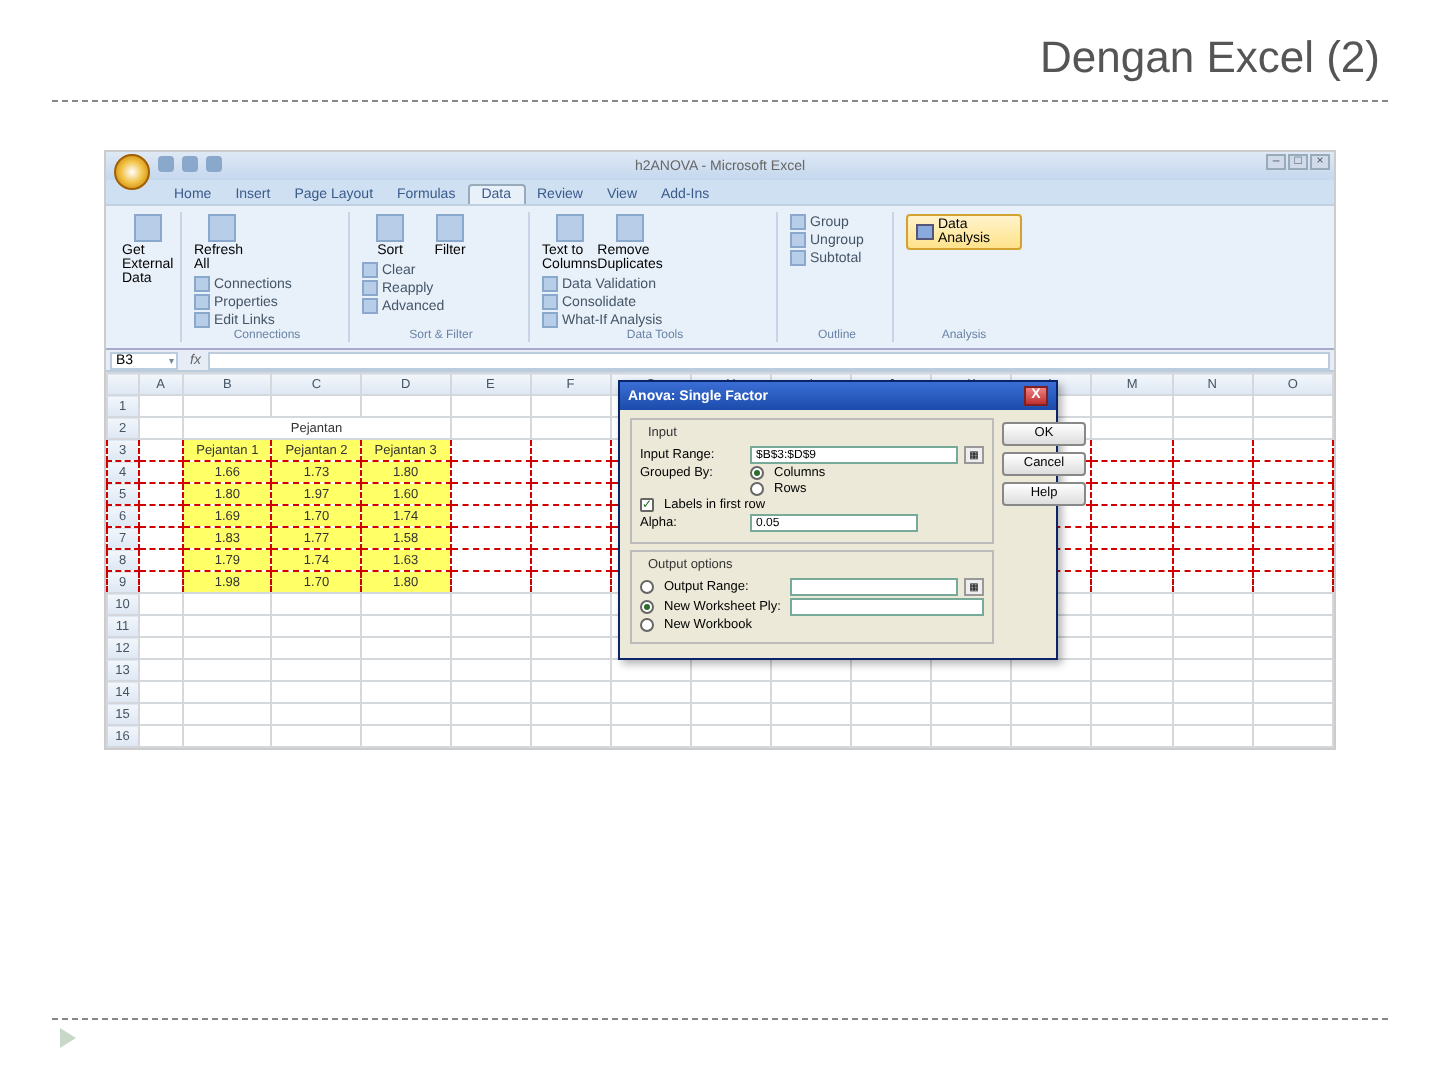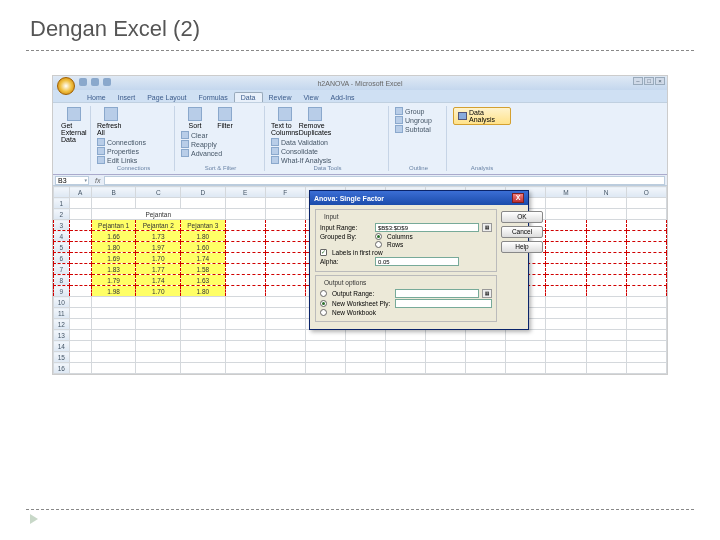--- a/index.html
+++ b/index.html
@@ -1,17 +1,17 @@
 <!DOCTYPE html>
 <html><head>
 <meta charset="utf-8">
 <style>
   * { box-sizing: border-box; margin: 0; padding: 0; font-family: Tahoma, Arial, sans-serif; }
   body { background: #fff; width: 720px; height: 540px; position: relative; }
-  .slide-title { font-size: 22px; color: #555; padding: 16px 30px 8px; }
+  .slide-title { font-size: 22px; color: #555; padding: 16px 30px 8px; text-align: right; }
   .rule { border-top: 1px dashed #888; margin: 0 26px; }
   .excel-frame { margin: 24px 52px 0; border: 1px solid #ccc; position: relative; background: #cfe0f3; font-size: 7px; }
   .titlebar { height: 14px; background: linear-gradient(#dfe9f5,#c4d7ee); display:flex; align-items:center; justify-content:center; position:relative; color:#666; }
   .titlebar .orb { position:absolute; left:4px; top:1px; width:18px; height:18px; border-radius:50%; background:radial-gradient(#fff,#f0c040,#c07000); border:1px solid #a06000; z-index:2; }
   .qat { position:absolute; left:26px; top:2px; display:flex; gap:4px; }
   .qat span { width:8px; height:8px; background:#8aa8cc; border-radius:2px; }
   .winbtns { position:absolute; right:2px; top:1px; display:flex; gap:1px; }
   .winbtns span { width:10px; height:8px; background:#d0dae8; border:1px solid #9ab; display:flex; align-items:center; justify-content:center; font-size:6px; color:#456; }
   .tabs { display:flex; background:#cfe0f3; padding-left:28px; height:12px; align-items:flex-end; }
   .tab { padding:1px 6px; color:#3a5a8a; cursor:pointer; }

